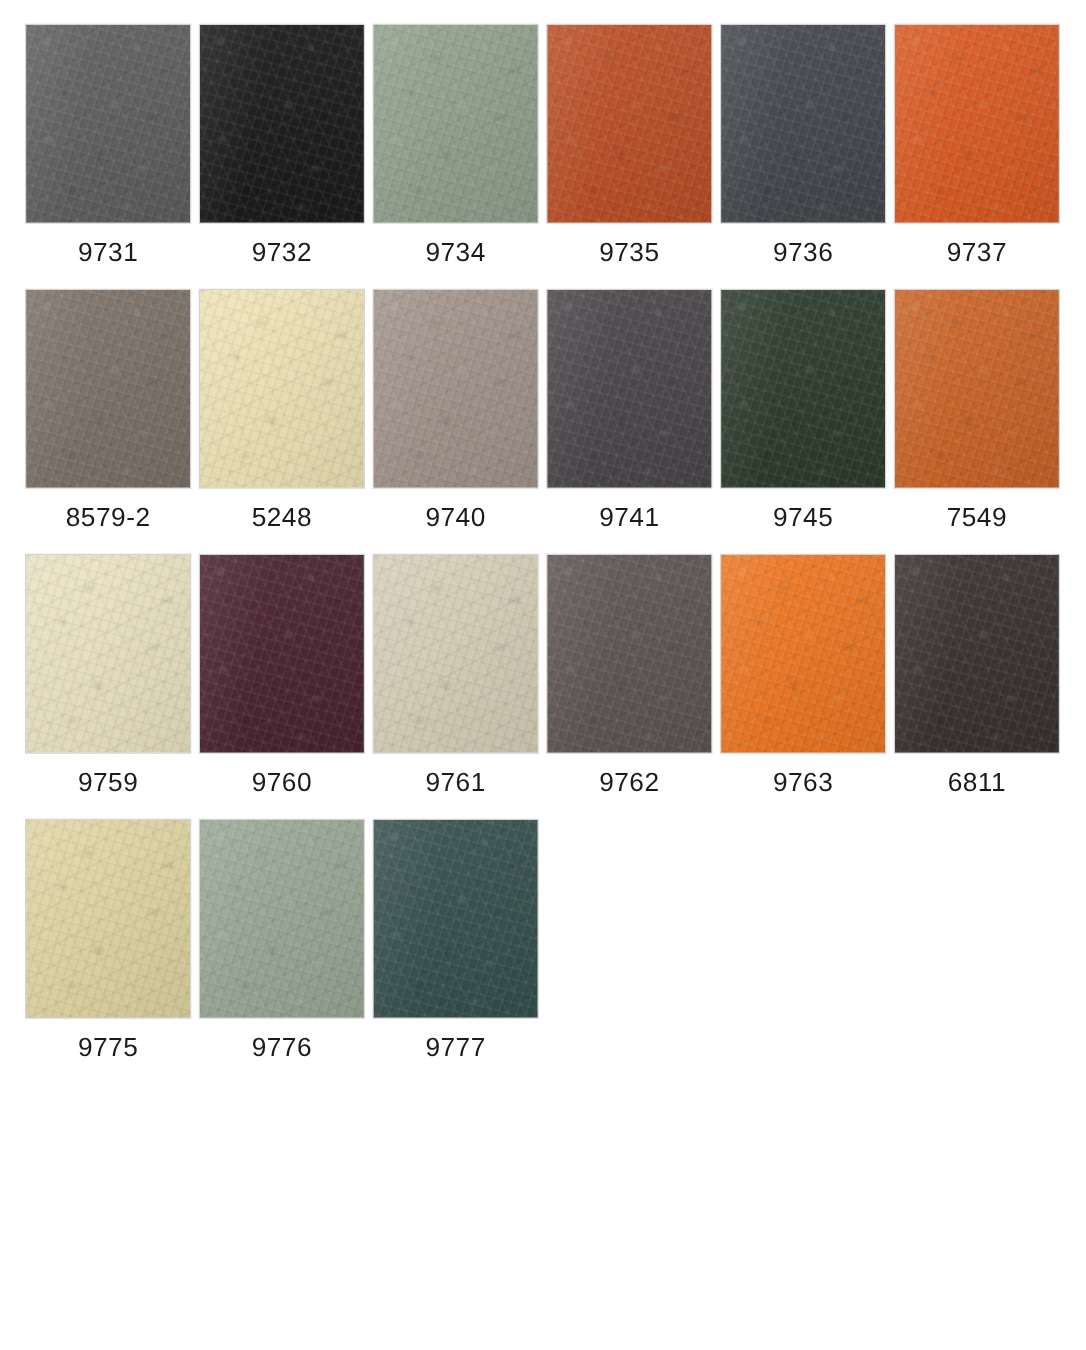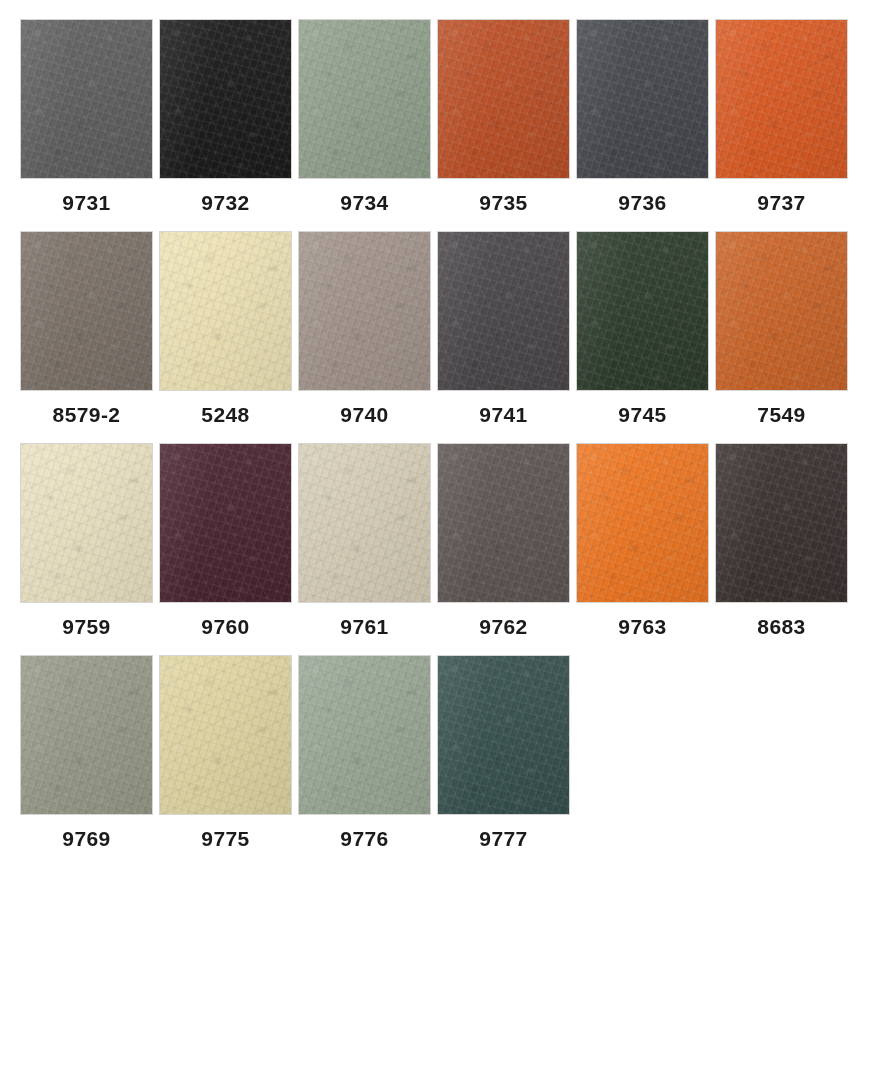--- a/index.html
+++ b/index.html
@@ -115,21 +115,20 @@
   }
 
   .swatch-label {
     margin-top: 14px;
     font-size: 21px;
     line-height: 1;
     color: #1b1b1b;
     letter-spacing: 0.4px;
     text-align: left;
     white-space: nowrap;
-    font-weight: bold;
   }
 </style>
 </head>
 <body>
 
 <div id="swatch-sheet">
   <div class="swatch-grid">
       <div class="swatch-cell">
         <div class="swatch-chip" style="background-color: rgb(95, 95, 95);">
           <div class="grain-a"></div>
@@ -283,30 +282,21 @@
         </div>
         <div class="swatch-label">9763</div>
       </div>
       <div class="swatch-cell">
         <div class="swatch-chip" style="background-color: rgb(57, 49, 47);">
           <div class="grain-a"></div>
           <div class="grain-b"></div>
           <div class="grain-c"></div>
           <div class="sheen"></div>
         </div>
-        <div class="swatch-label">8683</div>
-      </div>
-      <div class="swatch-cell">
-        <div class="swatch-chip" style="background-color: rgb(152, 154, 136);">
-          <div class="grain-a"></div>
-          <div class="grain-b"></div>
-          <div class="grain-c"></div>
-          <div class="sheen"></div>
-        </div>
-        <div class="swatch-label">9769</div>
+        <div class="swatch-label">6811</div>
       </div>
       <div class="swatch-cell">
         <div class="swatch-chip" style="background-color: rgb(225, 214, 163);">
           <div class="grain-a"></div>
           <div class="grain-b"></div>
           <div class="grain-c"></div>
           <div class="sheen"></div>
         </div>
         <div class="swatch-label">9775</div>
       </div>

